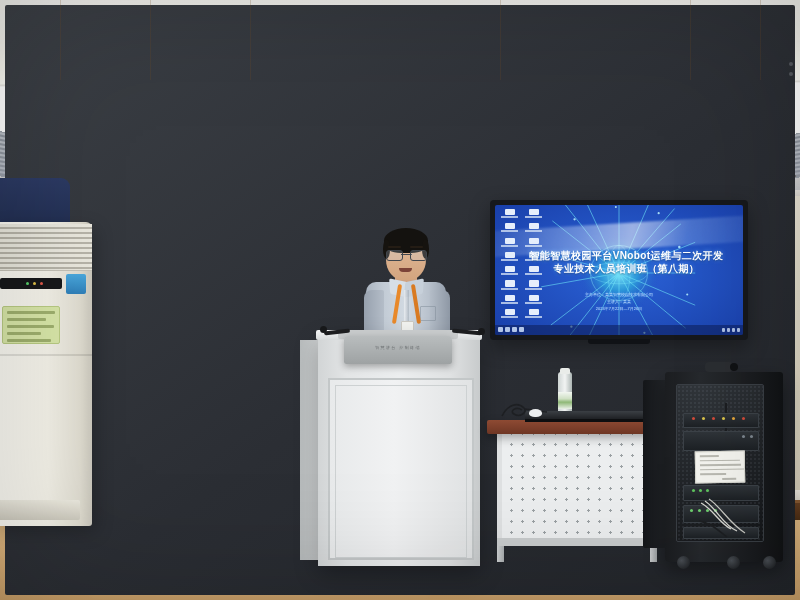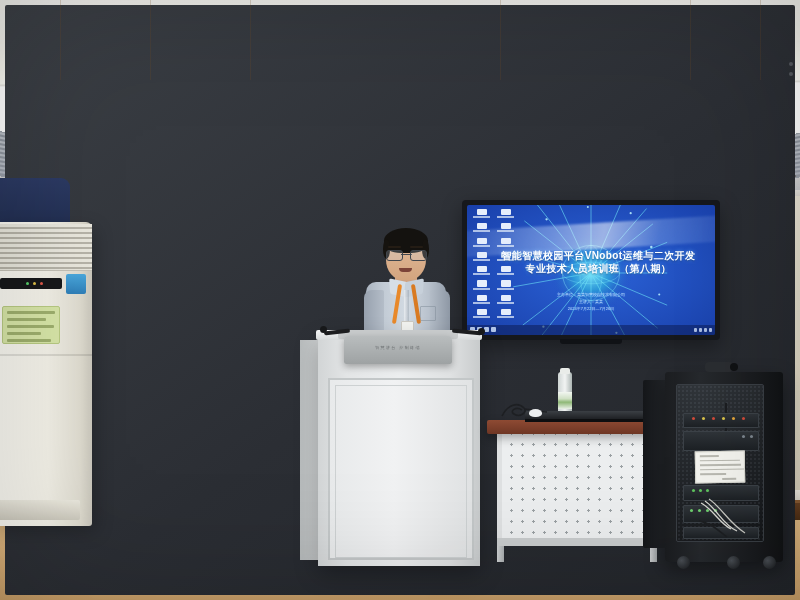--- a/index.html
+++ b/index.html
@@ -51,21 +51,21 @@
   .col-right{left:590px;top:196px;width:26px;height:310px;}
 
   
   .outlet{position:absolute;left:96px;top:482px;width:16px;height:13px;
     background:#f4f3ef;border:1px solid #cfcbc2;border-radius:2px;}
   .outlet:after{content:"";position:absolute;left:4px;top:4px;width:8px;height:4px;
     border-top:1px solid #a9a49a;border-bottom:1px solid #a9a49a;}
 
   
   .tv{position:absolute;background:#16181c;border-radius:4px;
-    box-shadow:0 7px 20px rgba(0,0,0,.35);padding:5px;}
+    box-shadow:0 7px 20px rgba(0,0,0,.35);padding:5px;margin-left:28px;}
   .tv-left{left:100px;top:204px;width:242px;height:126px;}
   .tv-right{left:462px;top:200px;width:248px;height:130px;}
   .tv-mid{left:352px;top:196px;width:100px;height:140px;background:#2a2d33;
     border-radius:3px;box-shadow:inset 0 0 26px rgba(0,0,0,.6),0 6px 16px rgba(0,0,0,.35);}
   .tv-mid .mid-face{position:absolute;inset:5px;background:
       linear-gradient(145deg,#3c4046,#2b2e34 55%,#23262b);border-radius:2px;}
   .tv-mid .mid-dot{position:absolute;right:7px;top:62px;width:4px;height:4px;
     border-radius:50%;background:#55595f;}
   .tv-mid .mid-dot2{position:absolute;right:7px;top:72px;width:4px;height:4px;
     border-radius:50%;background:#55595f;}

